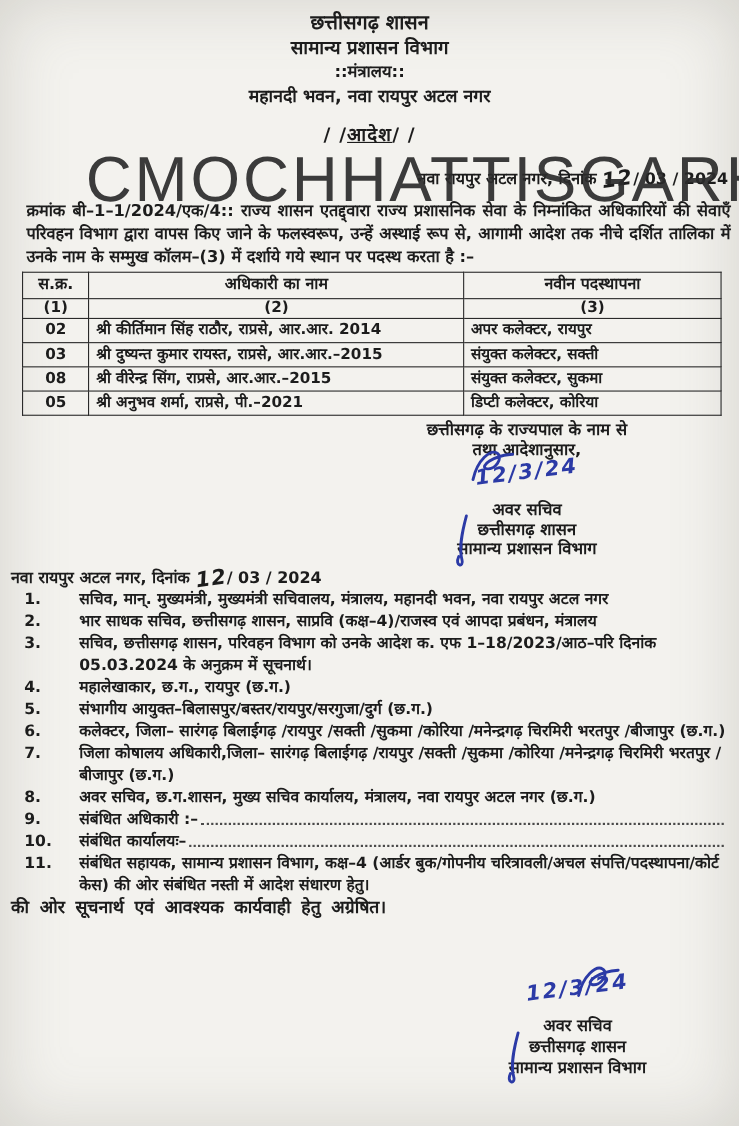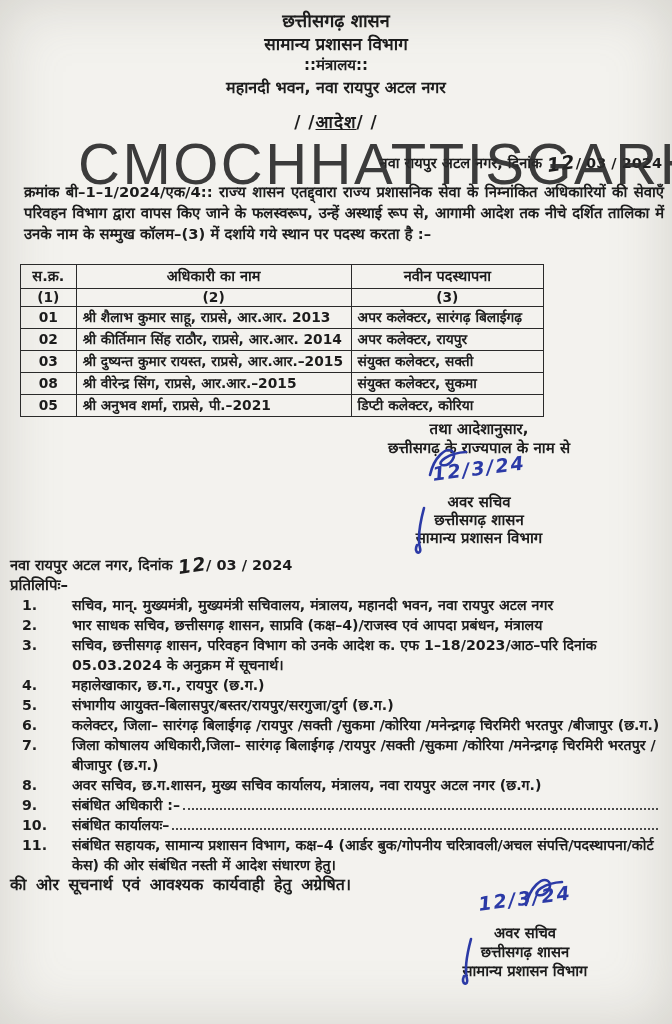--- a/index.html
+++ b/index.html
@@ -32,21 +32,21 @@
     display:inline-block;font-size:19px;font-weight:700;font-style:italic;
     transform:translateY(2px) rotate(-8deg);letter-spacing:1px;
   }
   
   .order-para{
     margin:48px 0 0 16px;font-size:14.8px;font-weight:600;line-height:21px;
     text-align:justify;
   }
   
   table.officers{
-    border-collapse:collapse;margin:20px 4px 0 12px;width:524px;
+    border-collapse:collapse;margin:3px 4px 0 12px;width:636px;
     font-size:13.8px;font-weight:600;
   }
   table.officers th,table.officers td{
     border:1.6px solid #2a2a2a;padding:1px 6px;vertical-align:top;line-height:19px;
   }
   table.officers th{font-size:14.5px;text-align:center;padding:2px 4px;}
   tr.subhead td{text-align:center;font-weight:600;padding:0 4px;line-height:17px;}
   td.c0{text-align:center;width:48px;}
   td.c1{width:336px;}
   td.c2{width:226px;}
@@ -114,25 +114,20 @@
         <th>नवीन पदस्थापना</th>
       </tr>
       <tr class="subhead">
         <td>(1)</td>
         <td>(2)</td>
         <td>(3)</td>
       </tr>
     </thead>
     <tbody>
         <tr>
-          <td class="c0">01</td>
-          <td class="c1">श्री शैलाभ कुमार साहू, राप्रसे, आर.आर. 2013</td>
-          <td class="c2">अपर कलेक्टर, सारंगढ़ बिलाईगढ़</td>
-        </tr>
-        <tr>
           <td class="c0">02</td>
           <td class="c1">श्री कीर्तिमान सिंह राठौर, राप्रसे, आर.आर. 2014</td>
           <td class="c2">अपर कलेक्टर, रायपुर</td>
         </tr>
         <tr>
           <td class="c0">03</td>
           <td class="c1">श्री दुष्यन्त कुमार रायस्त, राप्रसे, आर.आर.–2015</td>
           <td class="c2">संयुक्त कलेक्टर, सक्ती</td>
         </tr>
         <tr>
@@ -142,22 +137,22 @@
         </tr>
         <tr>
           <td class="c0">05</td>
           <td class="c1">श्री अनुभव शर्मा, राप्रसे, पी.–2021</td>
           <td class="c2">डिप्टी कलेक्टर, कोरिया</td>
         </tr>
       </tbody>
   </table>
 
   <div class="sig-block">
+    <div>छत्तीसगढ़ के राज्यपाल के नाम से</div>
     <div>तथा आदेशानुसार,</div>
-    <div>छत्तीसगढ़ के राज्यपाल के नाम से</div>
     <div class="hw-wrap">
       <svg class="ink flourish" width="52" height="34" viewBox="0 0 52 34">
         <path d="M6 30 C 10 12, 22 2, 28 6 C 34 10, 26 22, 18 20 C 12 18, 24 8, 42 7"></path>
       </svg>
       <span class="hw-date">12/3/24</span>
     </div>
     <div class="tight">अवर सचिव</div>
     <div class="tight govt-row">
       <svg class="ink pen-stroke" width="26" height="52" viewBox="0 0 26 52">
         <path d="M16 3 C 12 18, 9 32, 12 43 C 14 50, 5 49, 9 40"></path>
@@ -167,21 +162,20 @@
     <div class="tight">सामान्य प्रशासन विभाग</div>
   </div>
 
   <div class="ref-line">
     <span>
       <span>नवा रायपुर अटल नगर, दिनांक</span>
       <span class="hw-day">12</span><span>/ 03 / 2024</span>
     </span>
   </div>
 
-  <div class="copies-label">प्रतिलिपिः–</div>
   <div>
       <div class="copy-item">
         <div class="copy-num">1.</div>
         <div class="copy-text"><span>सचिव, मान्. मुख्यमंत्री, मुख्यमंत्री सचिवालय, मंत्रालय, महानदी भवन, नवा रायपुर अटल नगर</span></div>
       </div>
       <div class="copy-item">
         <div class="copy-num">2.</div>
         <div class="copy-text"><span>भार साधक सचिव, छत्तीसगढ़ शासन, साप्रवि (कक्ष–4)/राजस्व एवं आपदा प्रबंधन, मंत्रालय</span></div>
       </div>
       <div class="copy-item">

